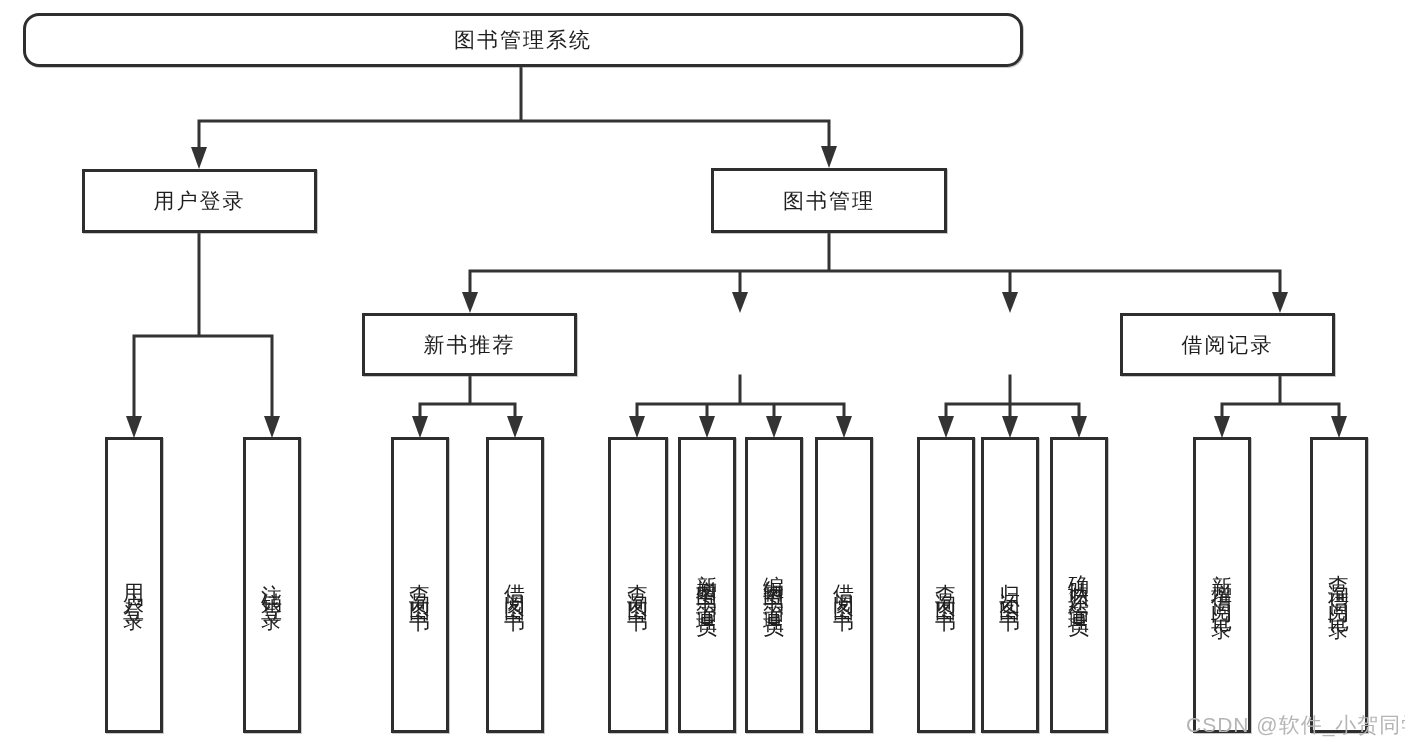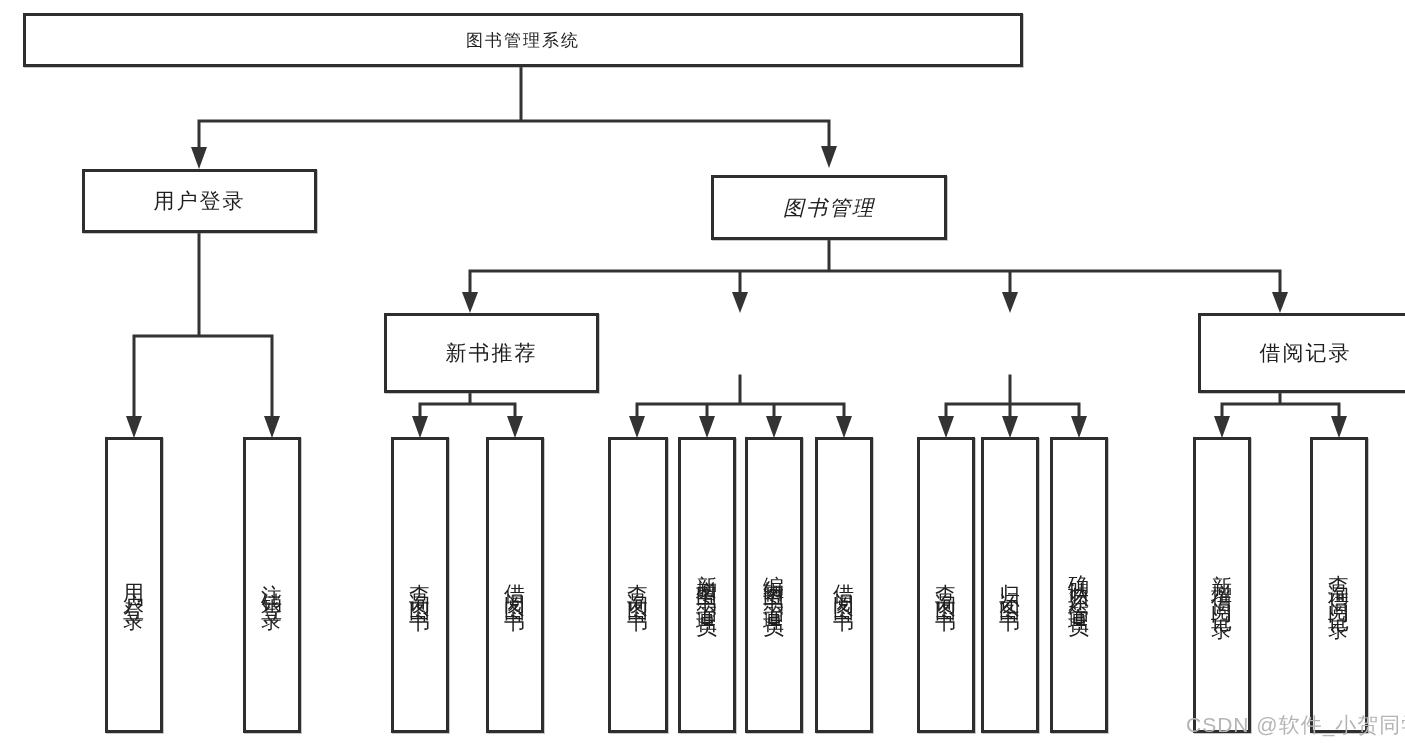--- a/index.html
+++ b/index.html
@@ -20,28 +20,28 @@
     border: 3px solid #2e2e2e;
     box-shadow: 1px 1px 0 rgba(100,100,100,0.35);
     display: flex;
     align-items: center;
     justify-content: center;
     z-index: 2;
     font-size: 21px;
     letter-spacing: 2px;
     white-space: nowrap;
   }
-  .root-box   { left: 23px;  top: 13px;  width: 1000px; height: 54px; font-size: 17px; }
+  .root-box   { left: 23px;  top: 13px;  width: 1000px; height: 54px; font-size: 21px; border-radius: 16px; }
   .lvl2-user  { left: 82px;  top: 169px; width: 235px;  height: 64px; }
-  .lvl2-mgmt  { left: 711px; top: 175px; width: 236px;  height: 65px; font-style: italic; }
-  .lvl3       { top: 313px;  width: 215px; height: 80px; margin-left: 22px; }
+  .lvl2-mgmt  { left: 711px; top: 168px; width: 236px;  height: 65px; }
+  .lvl3       { top: 313px;  width: 215px; height: 63px; }
   .mod-recommend { left: 362px; }
   .mod-borrow    { left: 632px; }
   .mod-current   { left: 902px; }
-  .mod-records   { left: 1176px; }
+  .mod-records   { left: 1120px; }
   .leaf {
     top: 437px;
     width: 58px;
     height: 296px;
     writing-mode: vertical-rl;
     text-orientation: mixed;
     font-size: 21px;
     letter-spacing: 9px;
     line-height: 1;
   }

